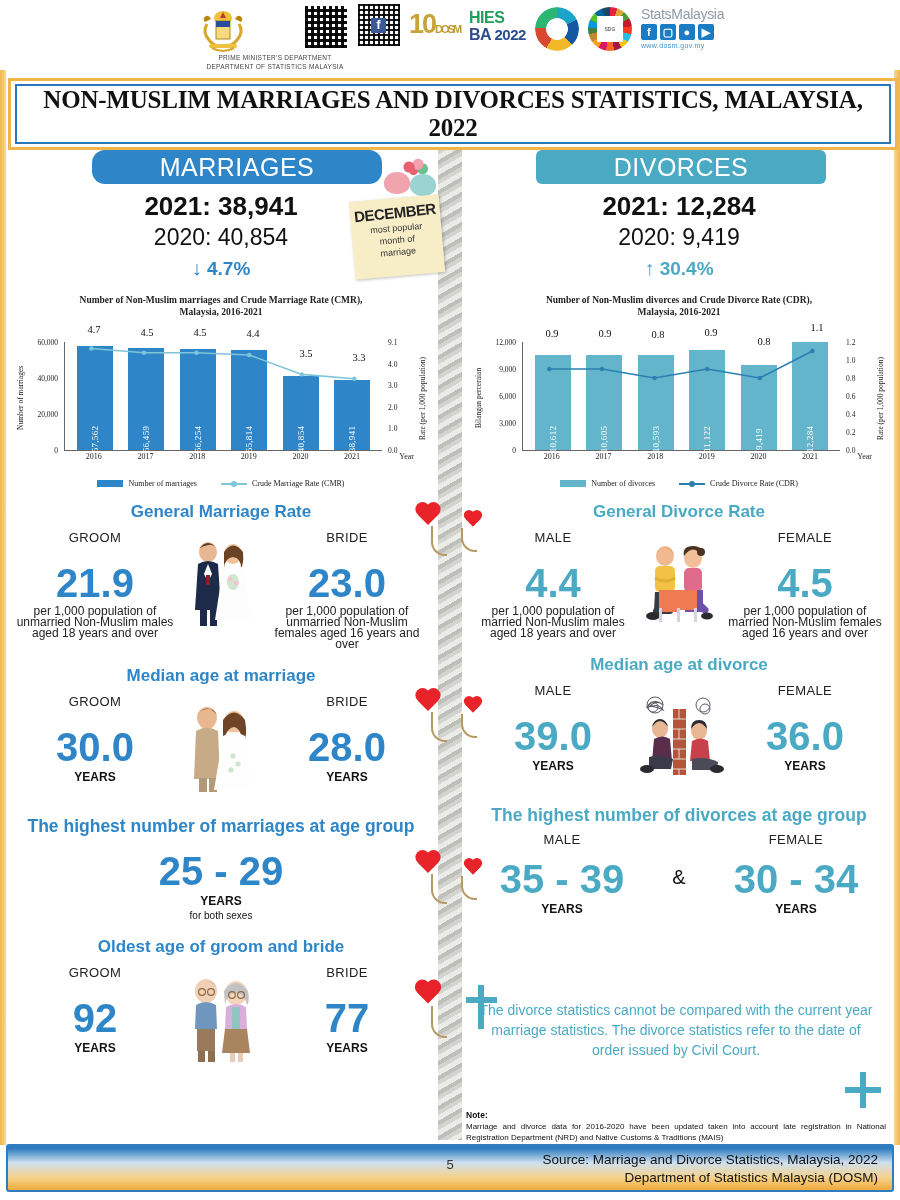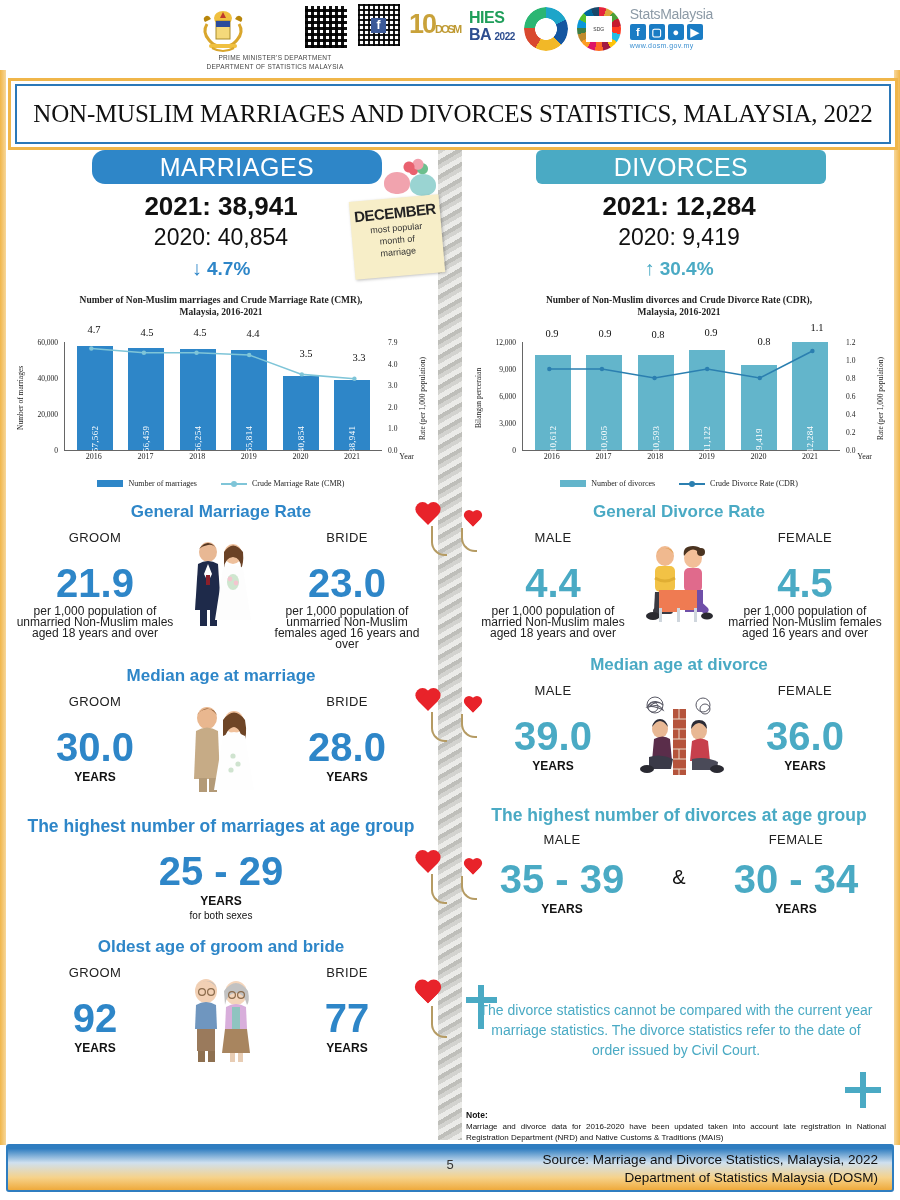--- a/index.html
+++ b/index.html
@@ -29,21 +29,21 @@
   .qr2{width:42px;height:42px;position:relative;background:
       repeating-linear-gradient(0deg,#1a1a1a 0 2px,#fff 2px 5px),
       repeating-linear-gradient(90deg,#1a1a1a 0 2px,transparent 2px 5px);
       background-blend-mode:multiply;}
   .qr-fb{position:absolute;left:13px;top:14px;width:15px;height:15px;background:#3b5998;
       color:#fff;font-size:12px;font-weight:bold;line-height:15px;text-align:center;}
   .lg10{font-size:27px;font-weight:bold;color:#c9a23a;line-height:40px;letter-spacing:-2px;}
   .lg10 .sm{font-size:11px;color:#bf9a33;}
   .hies{font-size:16px;font-weight:bold;color:#1f9e5a;line-height:17px;letter-spacing:-.5px;}
   .hies .b2{color:#2d4d8f;}
-  .hies .yr{font-size:10px;color:#2d4d8f;}
+  .hies .yr{font-size:15px;color:#2d4d8f;}
   .swirl{width:44px;height:44px;border-radius:50%;
      background:conic-gradient(#1da5c9 0 18%,#1456a0 18% 38%,#f2b827 38% 58%,#d9492f 58% 76%,#2bb673 76% 100%);
      -webkit-mask:radial-gradient(circle, transparent 34%, #000 36%);
              mask:radial-gradient(circle, transparent 34%, #000 36%);}
   .sdg{width:44px;height:44px;border-radius:50%;
      background:conic-gradient(#e5243b 0 5.5%,#dda63a 5.5% 11%,#4c9f38 11% 17%,#c5192d 17% 23%,
       #ff3a21 23% 29%,#26bde2 29% 35%,#fcc30b 35% 41%,#a21942 41% 47%,#fd6925 47% 53%,
       #dd1367 53% 59%,#fd9d24 59% 65%,#bf8b2e 65% 71%,#3f7e44 71% 76%,#0a97d9 76% 82%,
       #56c02b 82% 88%,#00689d 88% 94%,#19486a 94% 100%);}
   .sdg-in{position:absolute;left:9px;top:9px;width:26px;height:26px;background:#fff;
@@ -55,21 +55,21 @@
   .soc{width:16px;height:16px;background:#1a7cc4;color:#fff;font-size:11px;
      line-height:16px;text-align:center;font-weight:bold;border-radius:2px;}
   .dosm-url{font-size:7px;color:#3b8fd0;margin-top:2px;letter-spacing:.4px;}
 
   
   .title-banner{position:absolute;left:8px;top:78px;width:884px;height:66px;
      background:#fff;border:3px solid #f0b64a;box-shadow:0 0 0 3px #fff inset;
      display:flex;align-items:center;justify-content:center;}
   .title-inner{border:2px solid #2b78b8;width:872px;height:56px;
      display:flex;align-items:center;justify-content:center;}
-  .title-text{font-family:"Liberation Serif", serif;font-weight:normal;font-size:25px;
+  .title-text{font-family:"Liberation Serif", serif;font-weight:bold;font-size:25px;
      color:#111;letter-spacing:-.2px;text-align:center;}
 
   
   .rope{position:absolute;left:438px;top:150px;width:24px;height:990px;
      background:repeating-linear-gradient(150deg,#cfcfcb 0 4px,#e9e9e6 4px 9px,#b9b9b4 9px 13px);
      opacity:.92;}
 
   
   .hearts{position:absolute;width:90px;height:60px;}
   .heart{position:absolute;width:26px;height:24px;}
@@ -318,21 +318,21 @@
           <div class="tick" style="top:66.6%">20,000</div>
           <div class="tick" style="top:33.3%">40,000</div>
           <div class="tick" style="top:0%">60,000</div>
         </div>
         <div class="ticksR">
           <div class="tickR" style="top:100%">0.0</div>
           <div class="tickR" style="top:80%">1.0</div>
           <div class="tickR" style="top:60%">2.0</div>
           <div class="tickR" style="top:40%">3.0</div>
           <div class="tickR" style="top:20%">4.0</div>
-          <div class="tickR" style="top:0%">7.9</div>
+          <div class="tickR" style="top:0%">9.1</div>
         </div>
         <div class="plot">
           <div class="bars">
             <div class="barcol">
                 <div class="bar m" style="height:95.9%">
                   <span class="bar-lbl">57,562</span>
                 </div>
               </div>
             <div class="barcol">
                 <div class="bar m" style="height:94.1%">

